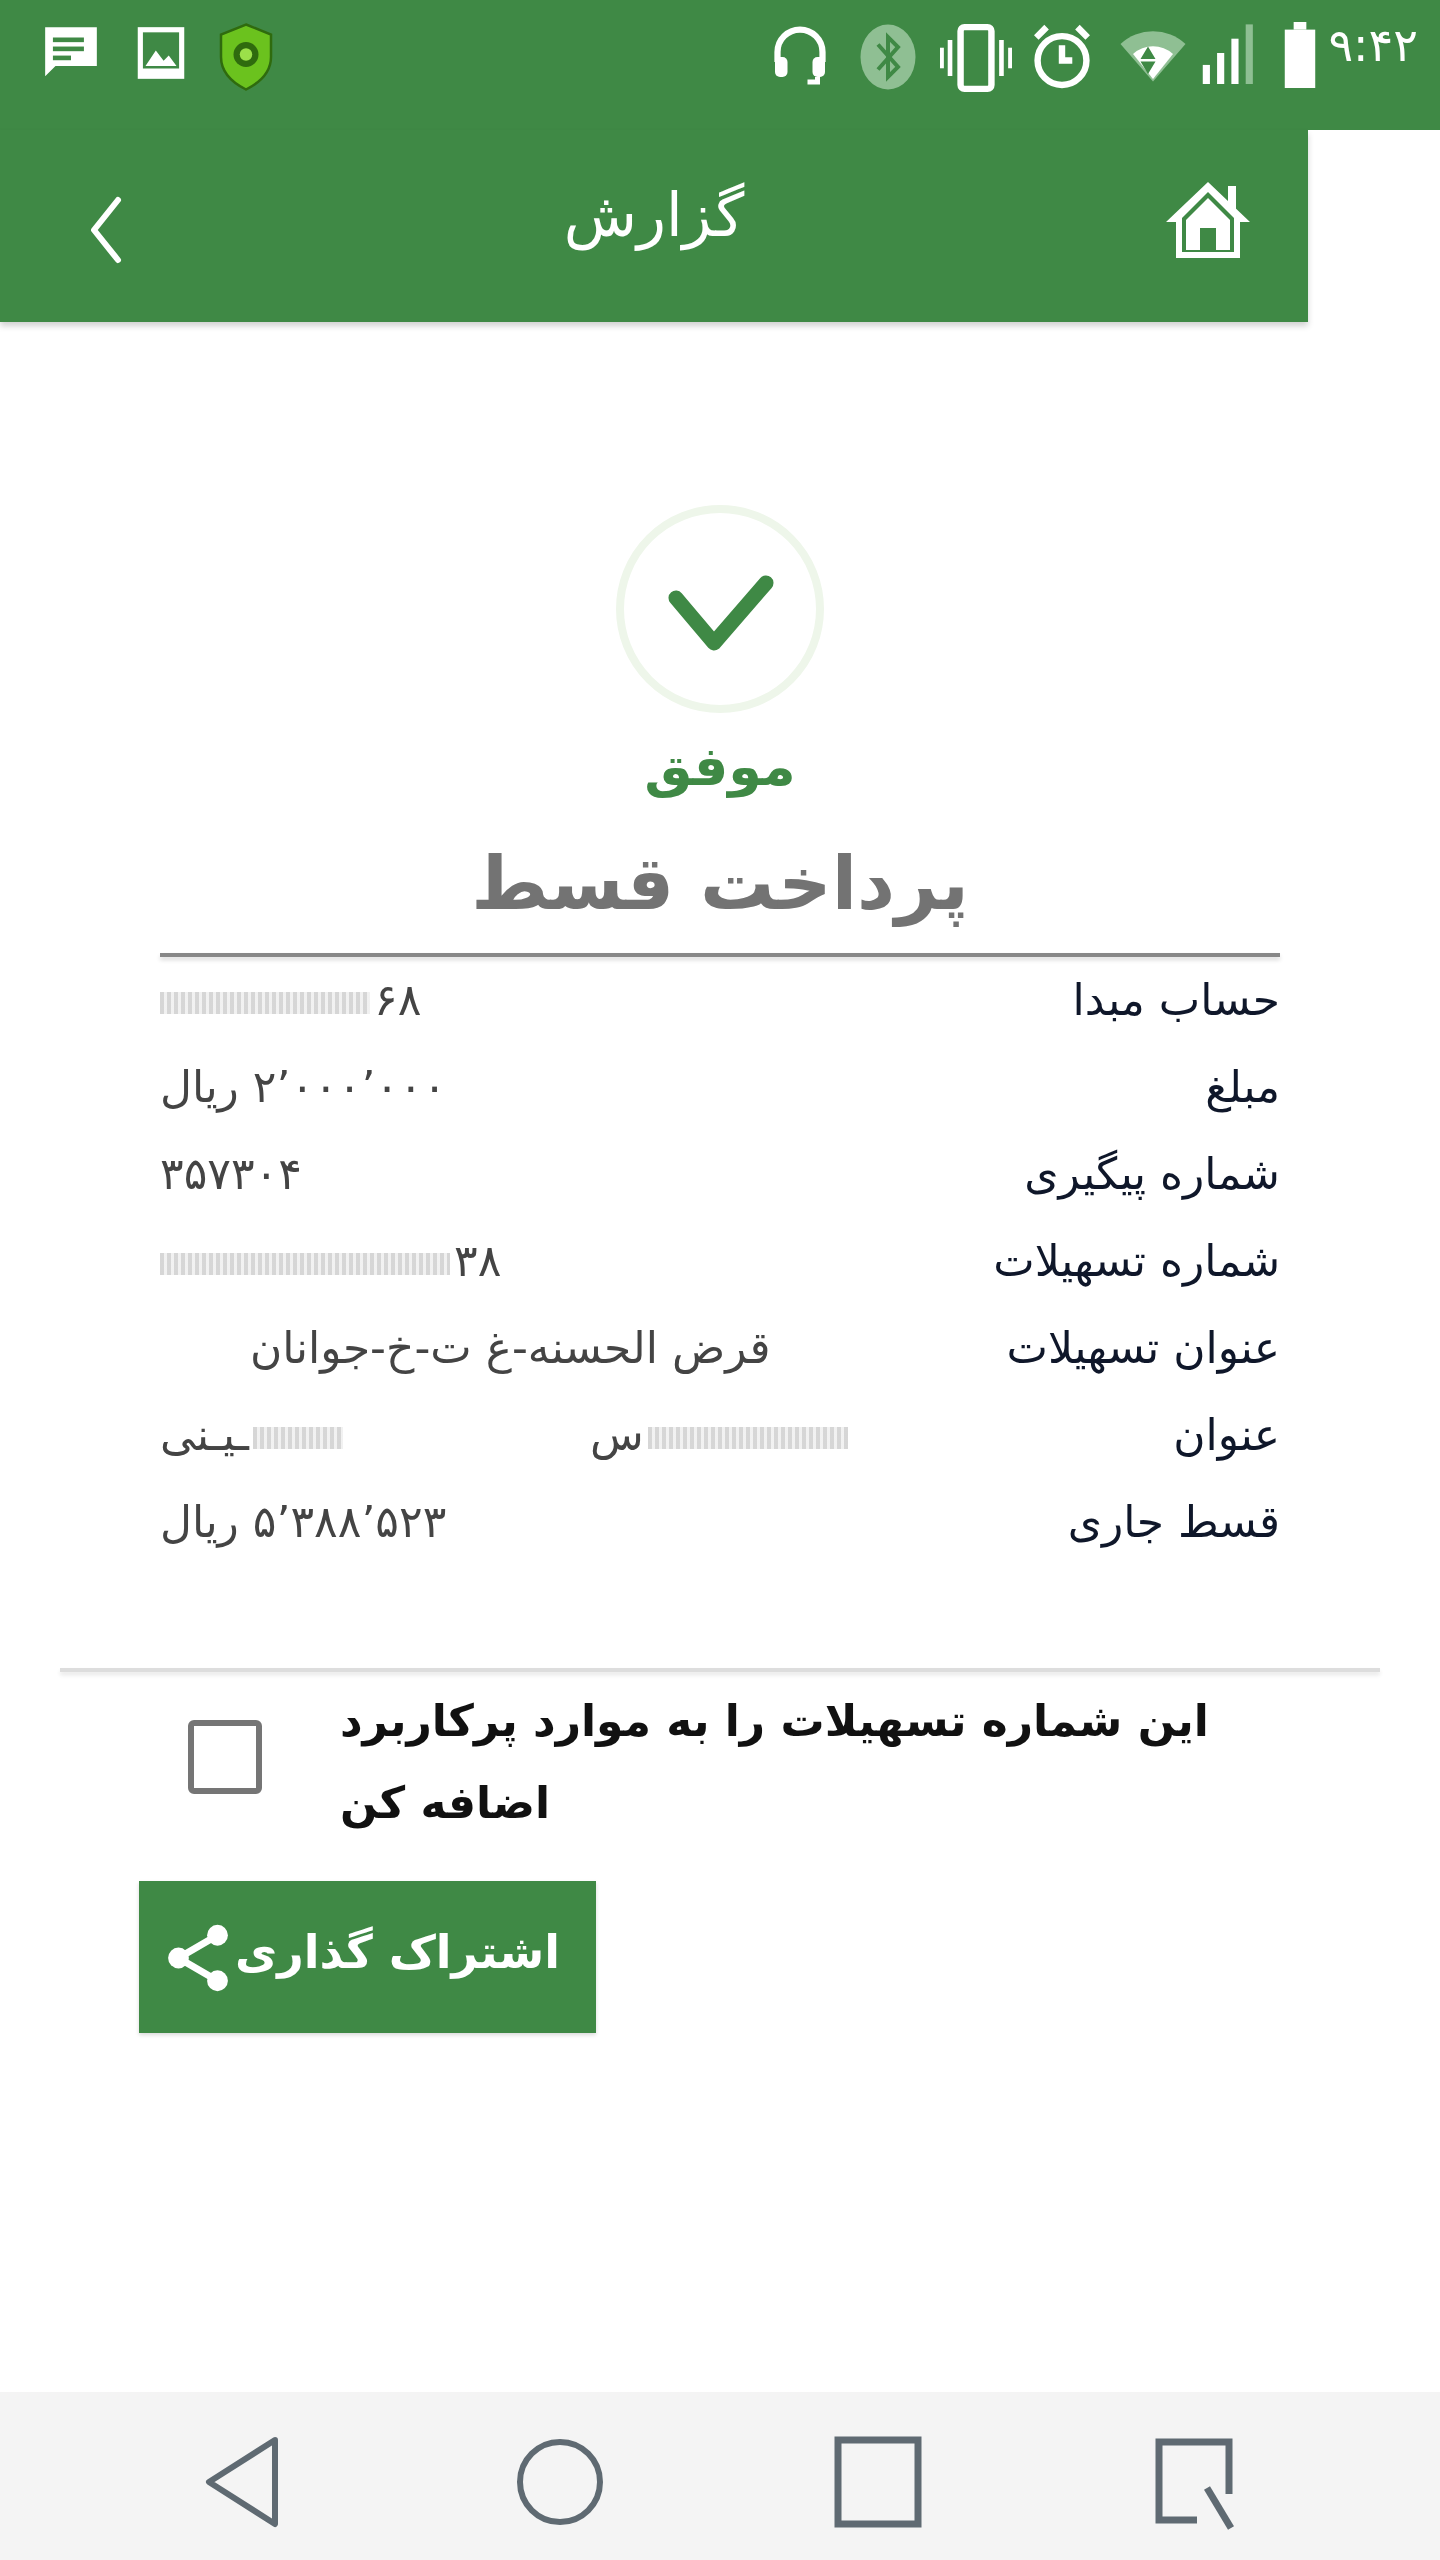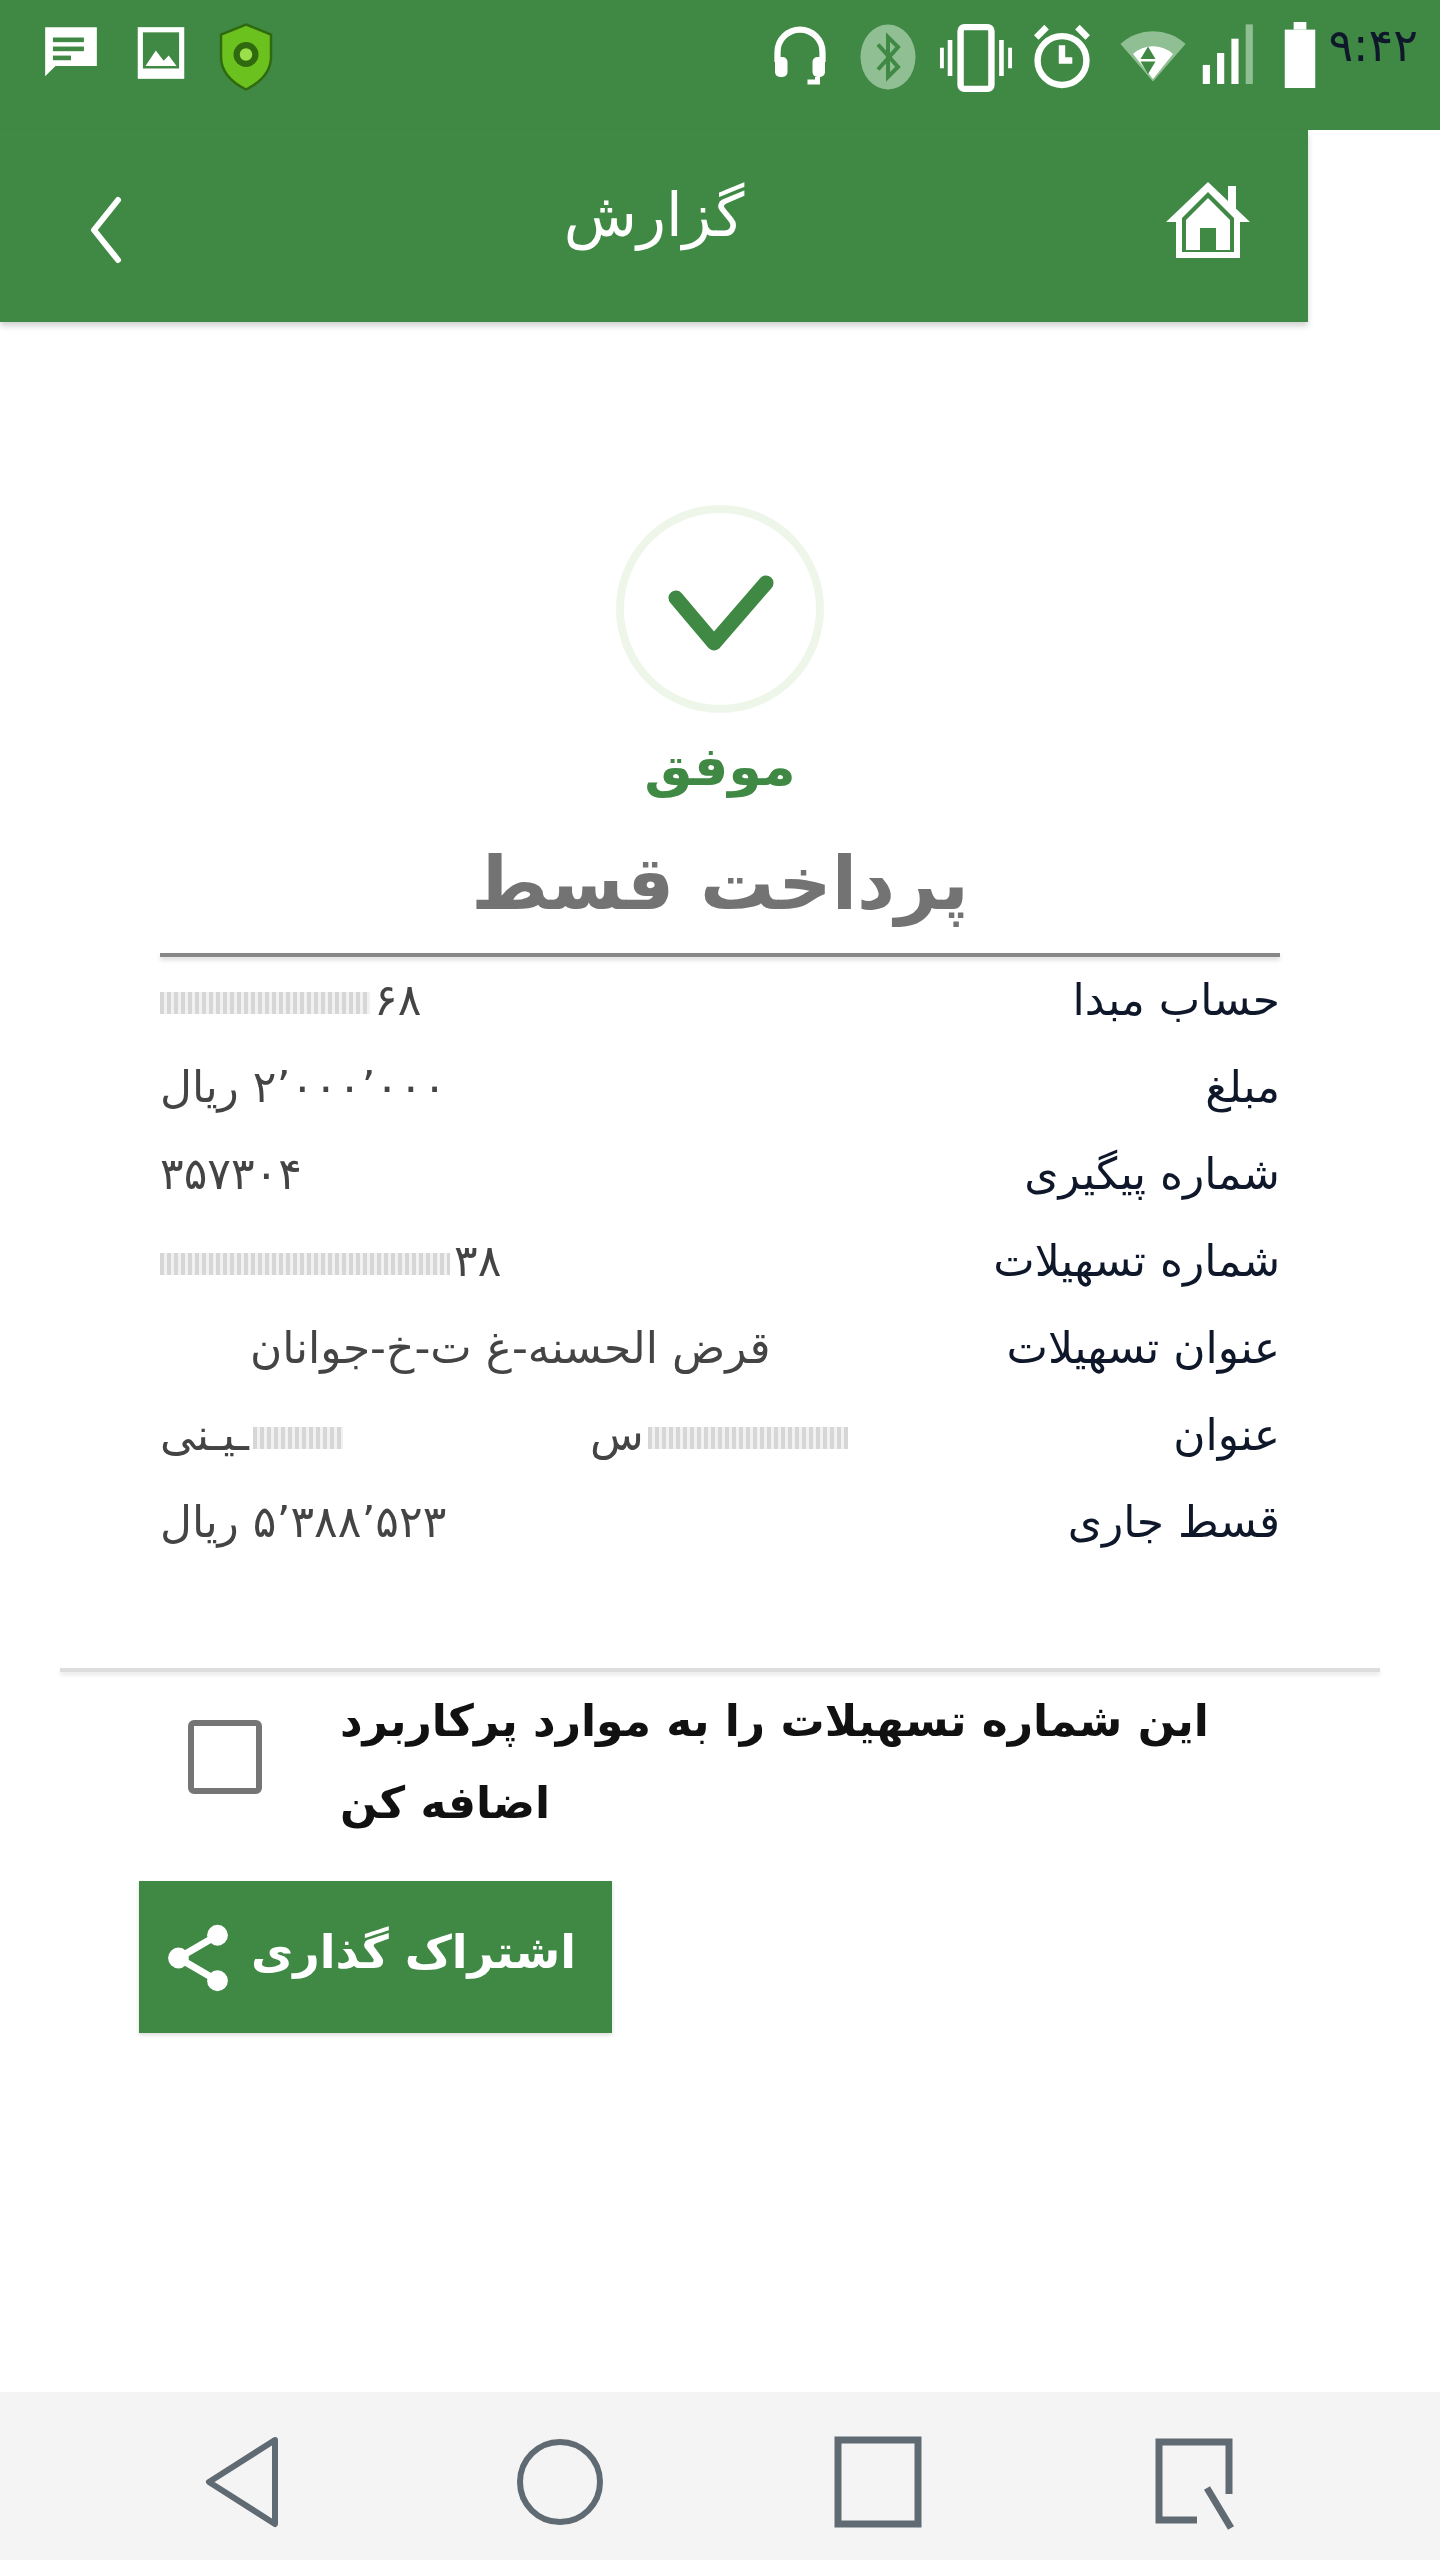--- a/index.html
+++ b/index.html
@@ -1,37 +1,37 @@
 <!DOCTYPE html>
 <html><head>
 <meta charset="utf-8">
 <style>
   html, body { margin:0; padding:0; }
   body { width:1440px; height:2560px; position:relative; background:#ffffff; font-family:"DejaVu Sans", sans-serif; overflow:hidden; }
   .statusbar { position:absolute; left:0; top:0; width:1440px; height:130px; background:#3f8945; }
   .appbar { position:absolute; left:0; top:130px; width:1308px; height:192px; background:#3f8945; box-shadow:0 4px 6px rgba(0,0,0,0.18); }
   .sb-icon { position:absolute; top:22px; }
-  .sb-time { position:absolute; right:22px; top:18px; color:#0f172a; font-size:46px; }
+  .sb-time { position:absolute; right:22px; top:18px; color:#ffffff; font-size:46px; }
   .app-title { position:absolute; left:0; right:0; top:50px; text-align:center; color:#fff; font-size:60px; }
   .back-btn { position:absolute; left:80px; top:50px; width:70px; height:100px; }
   .home-btn { position:absolute; right:50px; top:40px; width:100px; height:100px; }
   .check-wrap { position:absolute; left:614px; top:503px; width:212px; height:212px; }
   .status-text { position:absolute; left:0; right:0; top:735px; text-align:center; color:#3f8945; font-size:54px; font-weight:bold; }
   .title { position:absolute; left:0; right:0; top:840px; text-align:center; color:#737373; font-size:74px; font-weight:bold; }
   .divider1 { position:absolute; left:160px; width:1120px; top:953px; height:4px; background:#888; box-shadow:0 3px 4px rgba(0,0,0,0.15); }
   .rows { position:absolute; left:160px; width:1120px; top:968px; }
   .row { position:relative; height:87px; direction:rtl; }
   .row .lbl { position:absolute; right:0; top:6px; color:#0f172a; font-size:44px; }
   .row .val { position:absolute; left:0; top:6px; color:#444; font-size:44px; direction:rtl; }
   .row .val2 { position:absolute; left:95px; top:6px; color:#444; font-size:44px; }
   .blur { display:inline-block; height:22px; background:repeating-linear-gradient(90deg,#ccc 0 4px,#eee 4px 7px); opacity:0.8; vertical-align:middle; }
   .divider2 { position:absolute; left:60px; width:1320px; top:1668px; height:4px; background:#ddd; box-shadow:0 3px 4px rgba(0,0,0,0.10); }
   .fav-text { position:absolute; right:160px; top:1680px; width:940px; color:#111; font-size:44px; font-weight:bold; line-height:82px; direction:rtl; text-align:left; }
   .checkbox { position:absolute; left:188px; top:1720px; width:62px; height:62px; border:6px solid #757575; border-radius:6px; background:#fff; }
-  .share-btn { position:absolute; left:139px; top:1881px; width:457px; height:152px; background:#3f8945; box-shadow:0 2px 4px rgba(0,0,0,0.15); color:#fff;padding-left:16px; }
+  .share-btn { position:absolute; left:139px; top:1881px; width:457px; height:152px; background:#3f8945; box-shadow:0 2px 4px rgba(0,0,0,0.15); color:#fff; }
   .share-label { position:absolute; right:36px; top:44px; font-size:46px; font-weight:bold; direction:rtl; }
   .share-icon { position:absolute; left:20px; top:38px; width:78px; height:78px; }
   .navbar { position:absolute; left:0; top:2392px; width:1440px; height:168px; background:#f4f4f4; }
   .nav-btn { position:absolute; top:40px; width:100px; height:100px; }
 </style>
 </head>
 <body>
 
 <div class="statusbar">
   <svg class="sb-icon" style="left:40px;" width="62" height="62" viewBox="0 0 24 24">

